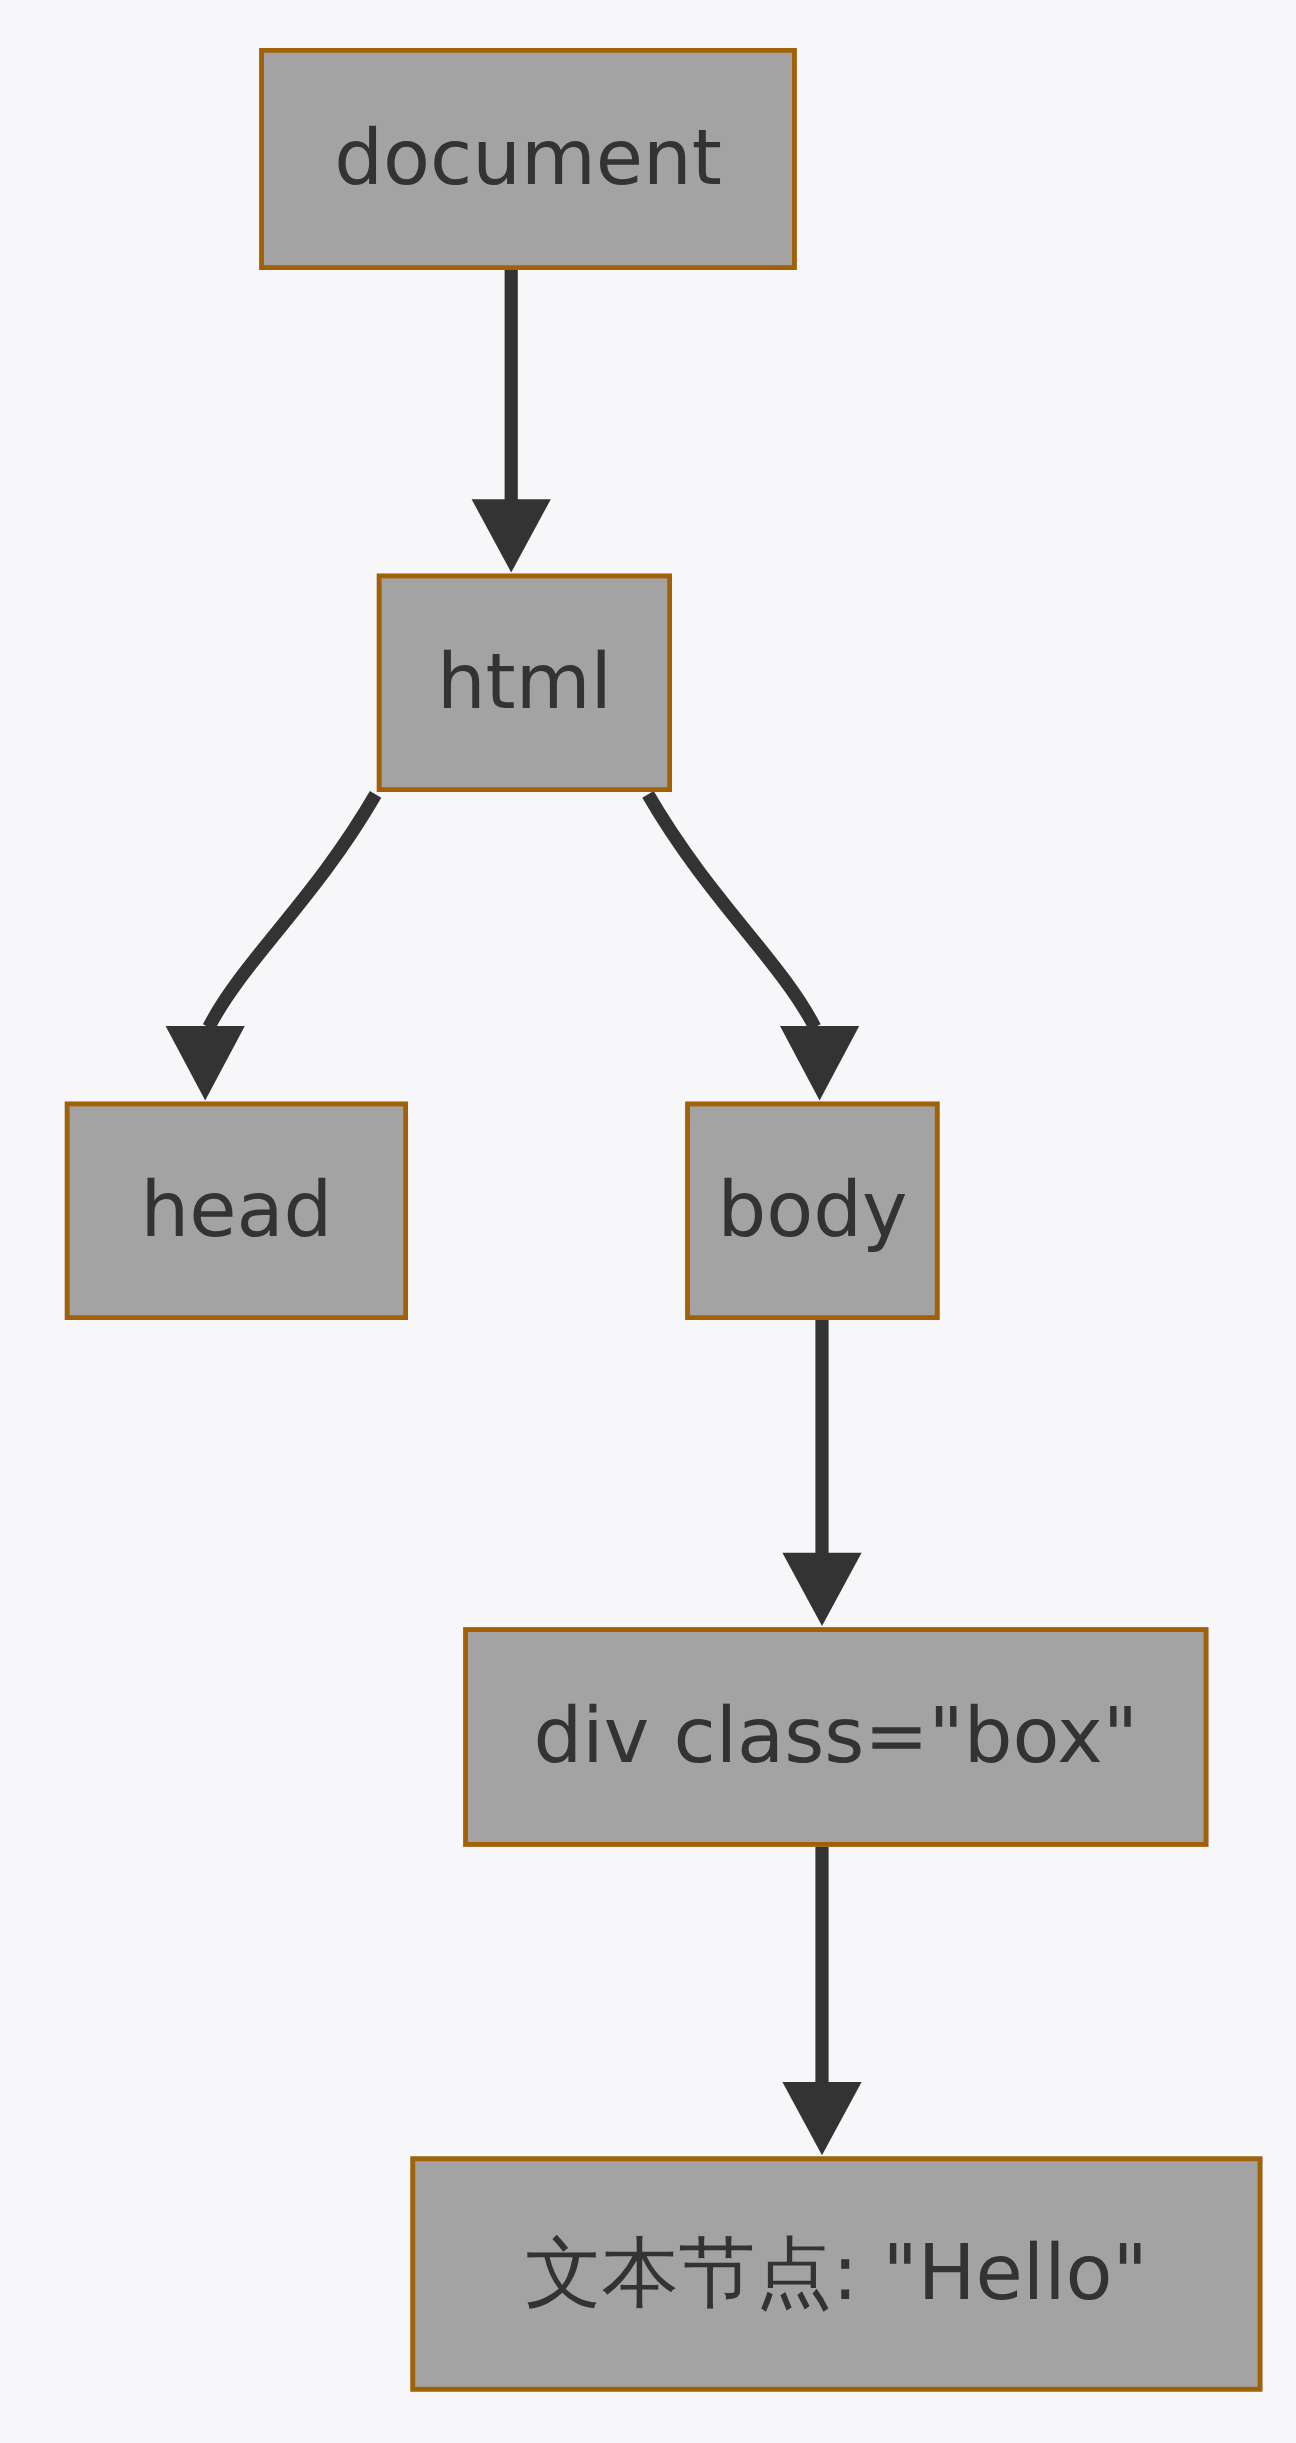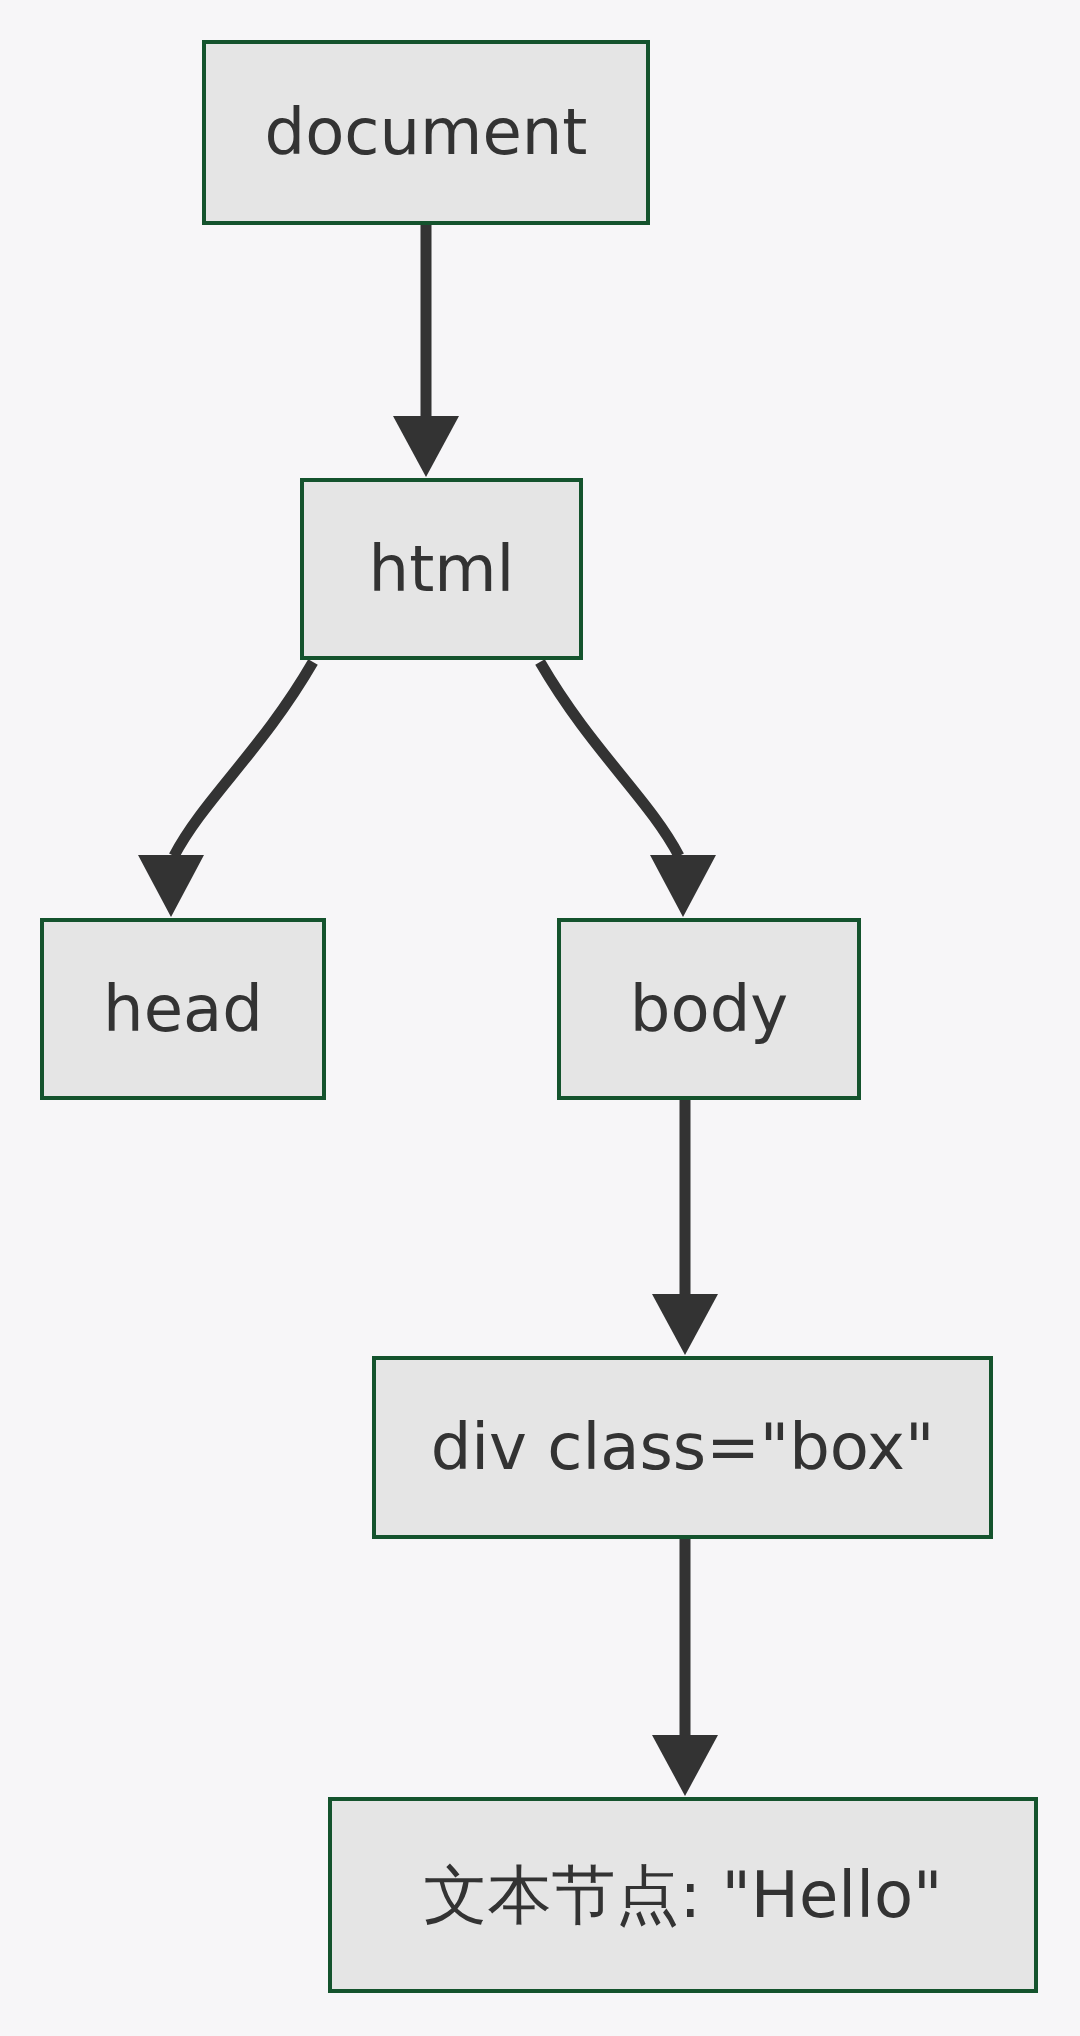--- a/index.html
+++ b/index.html
@@ -27,36 +27,37 @@
     stroke: #333333;
     stroke-width: 11px;
   }
   .arrowhead {
     fill: #333333;
     stroke: none;
   }
   .node {
     position: absolute;
     box-sizing: border-box;
-    background: #e5e5e5;
-    border: 4px solid #14532d;
+    background: #a3a3a3;
+    border: 4px solid #a16207;
     display: flex;
     align-items: center;
     justify-content: center;
+    margin-left: 14px;
   }
   .node-label {
     color: #333333;
     font-size: 64px;
     line-height: 1.2;
     white-space: nowrap;
   }
   .node-document { left: 202px; top: 40px;   width: 448px; height: 185px; }
-  .node-html     { left: 300px; top: 478px;  width: 283px; height: 182px; }
+  .node-html     { left: 300px; top: 478px;  width: 246px; height: 182px; }
   .node-head     { left: 40px;  top: 918px;  width: 286px; height: 182px; }
-  .node-body     { left: 557px; top: 918px;  width: 304px; height: 182px; }
+  .node-body     { left: 557px; top: 918px;  width: 212px; height: 182px; }
   .node-div      { left: 372px; top: 1356px; width: 621px; height: 183px; }
   .node-textnode { left: 328px; top: 1797px; width: 710px; height: 196px; }
 </style>
 </head>
 <body>
 
 <div id="canvas">
 
   <svg id="edges" viewBox="0 0 1080 2036" xmlns="http://www.w3.org/2000/svg">
 

